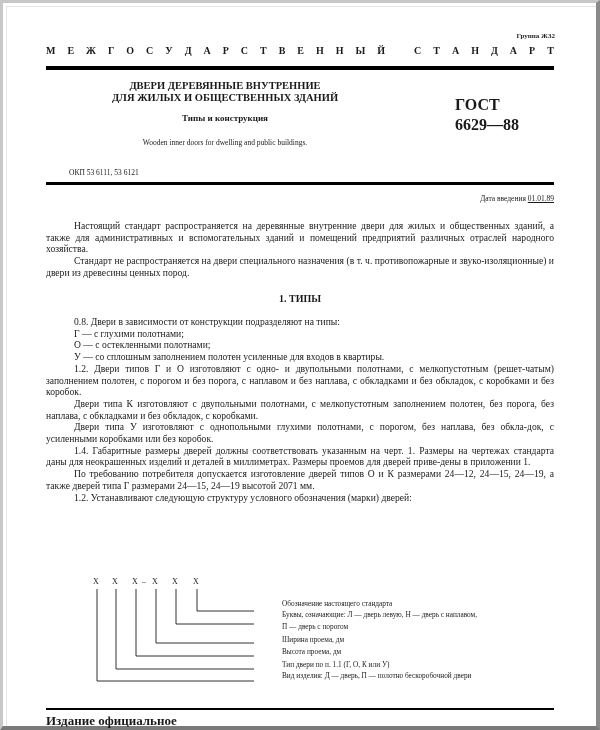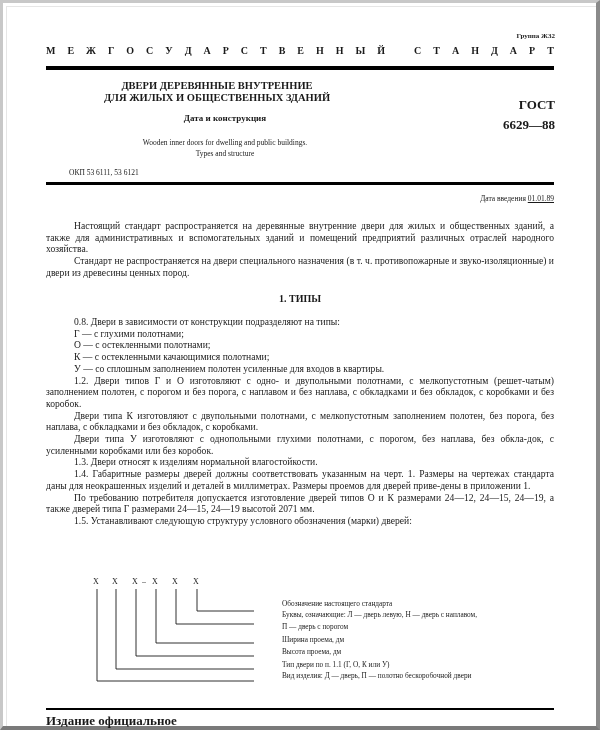--- a/index.html
+++ b/index.html
@@ -31,34 +31,34 @@
     left: 46px; right: 46px; top: 45px;
     font-size: 10px; font-weight: bold;
     display: flex; justify-content: space-between;
   }
   .interstate span { display: inline-block; }
   .rule-thick { left: 46px; right: 46px; height: 4px; background: #000; }
   .rule-top { top: 66px; }
   .rule-mid { top: 182px; height: 3px; }
   .rule-bottom { top: 708px; height: 2px; }
   .title {
-    left: 72px; width: 290px; top: 80px;
+    left: 80px; width: 290px; top: 80px;
     text-align: center; font-weight: bold; font-size: 10.5px; line-height: 12px;
   }
   .subtitle {
     left: 80px; width: 290px; top: 113px;
     text-align: center; font-weight: bold; font-size: 9px;
   }
   .eng {
     left: 80px; width: 290px; top: 137px;
     text-align: center; font-size: 7.5px; line-height: 11px;
   }
   .gost {
     left: 455px; width: 100px; top: 95px;
-    text-align: right; font-weight: bold; font-size: 13px; line-height: 20px;
+    text-align: left; font-weight: bold; font-size: 16px; line-height: 20px;
   }
   .okp { left: 46px; top: 168px; font-size: 7.5px; padding-left: 23px; }
   .date {
     right: 46px; top: 194px; font-size: 7.5px; font-weight: normal;
   }
   .date .val { text-decoration: underline; }
   .body-text {
     left: 46px; right: 46px; font-size: 9.6px; line-height: 11.7px;
     text-align: justify;
   }
@@ -114,24 +114,23 @@
     <span>Р</span>
     <span>Т</span>
   </div>
 
 <div class="abs rule-thick rule-top"></div>
 
 <div class="abs title">
   <div>ДВЕРИ ДЕРЕВЯННЫЕ ВНУТРЕННИЕ</div>
   <div>ДЛЯ ЖИЛЫХ И ОБЩЕСТВЕННЫХ ЗДАНИЙ</div>
 </div>
-<div class="abs subtitle">Дата и конструкция</div>
+<div class="abs subtitle">Типы и конструкция</div>
 <div class="abs eng">
   <div>Wooden inner doors for dwelling and public buildings.</div>
-  <div>Types and structure</div>
 </div>
 
 <div class="abs gost">
   <div>ГОСТ</div>
   <div>6629—88</div>
 </div>
 
 <div class="abs okp">ОКП 53 6111, 53 6121</div>
 
 <div class="abs rule-thick rule-mid"></div>
@@ -145,29 +144,27 @@
   <p class="indent">Настоящий стандарт распространяется на деревянные внутренние двери для жилых и общественных зданий, а также для административных и вспомогательных зданий и помещений предприятий различных отраслей народного хозяйства.</p>
   <p class="indent">Стандарт не распространяется на двери специального назначения (в т. ч. противопожарные и звуко-изоляционные) и двери из древесины ценных пород.</p>
 </div>
 
 <div class="abs sec-head">1. ТИПЫ</div>
 
 <div class="abs body-text" style="top:316px;">
   <p class="indent">0.8. Двери в зависимости от конструкции подразделяют на типы:</p>
   <p class="indent">Г — с глухими полотнами;</p>
   <p class="indent">О — с остекленными полотнами;</p>
-  <p class="indent">К — с остекленными качающимися полотнами;</p>
   <p class="indent">У — со сплошным заполнением полотен усиленные для входов в квартиры.</p>
   <p class="indent">1.2. Двери типов Г и О изготовляют с одно- и двупольными полотнами, с мелкопустотным (решет-чатым) заполнением полотен, с порогом и без порога, с наплавом и без наплава, с обкладками и без обкладок, с коробками и без коробок.</p>
   <p class="indent">Двери типа К изготовляют с двупольными полотнами, с мелкопустотным заполнением полотен, без порога, без наплава, с обкладками и без обкладок, с коробками.</p>
   <p class="indent">Двери типа У изготовляют с однопольными глухими полотнами, с порогом, без наплава, без обкла-док, с усиленными коробками или без коробок.</p>
-  <p class="indent">1.3. Двери относят к изделиям нормальной влагостойкости.</p>
   <p class="indent">1.4. Габаритные размеры дверей должны соответствовать указанным на черт. 1. Размеры на чертежах стандарта даны для неокрашенных изделий и деталей в миллиметрах. Размеры проемов для дверей приве-дены в приложении 1.</p>
   <p class="indent">По требованию потребителя допускается изготовление дверей типов О и К размерами 24—12, 24—15, 24—19, а также дверей типа Г размерами 24—15, 24—19 высотой 2071 мм.</p>
-  <p class="indent">1.5. Устанавливают следующую структуру условного обозначения (марки) дверей:</p>
+  <p class="indent">1.2. Устанавливают следующую структуру условного обозначения (марки) дверей:</p>
 </div>
 
 <svg class="abs diagram" viewBox="0 0 200 120">
   <g font-family="Liberation Serif, serif" font-size="8" fill="#1a1a1a">
     <text x="13" y="14">Х</text>
     <text x="32" y="14">Х</text>
     <text x="52" y="14">Х</text>
     <text x="62" y="14">–</text>
     <text x="72" y="14">Х</text>
     <text x="92" y="14">Х</text>

